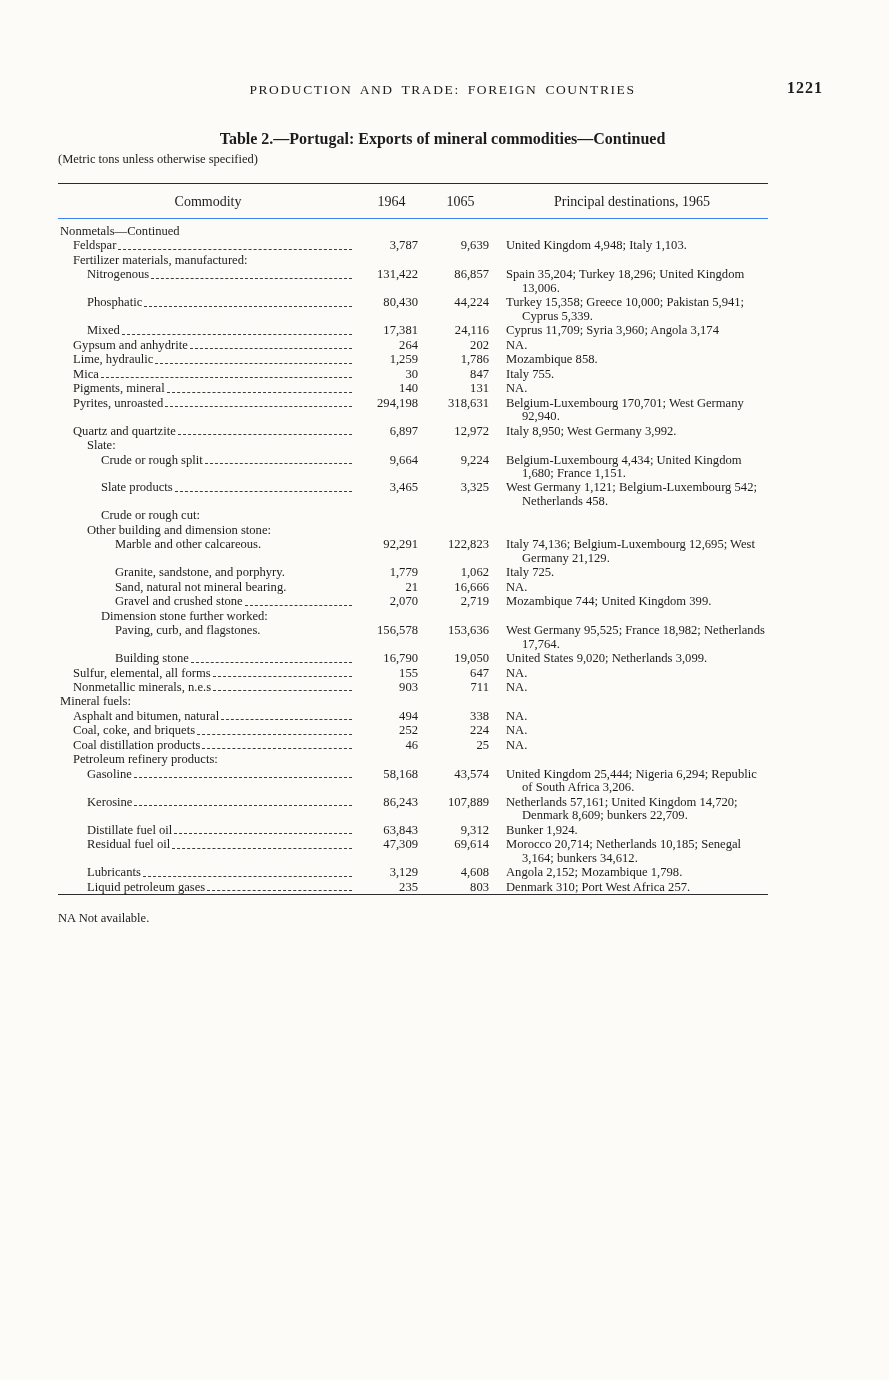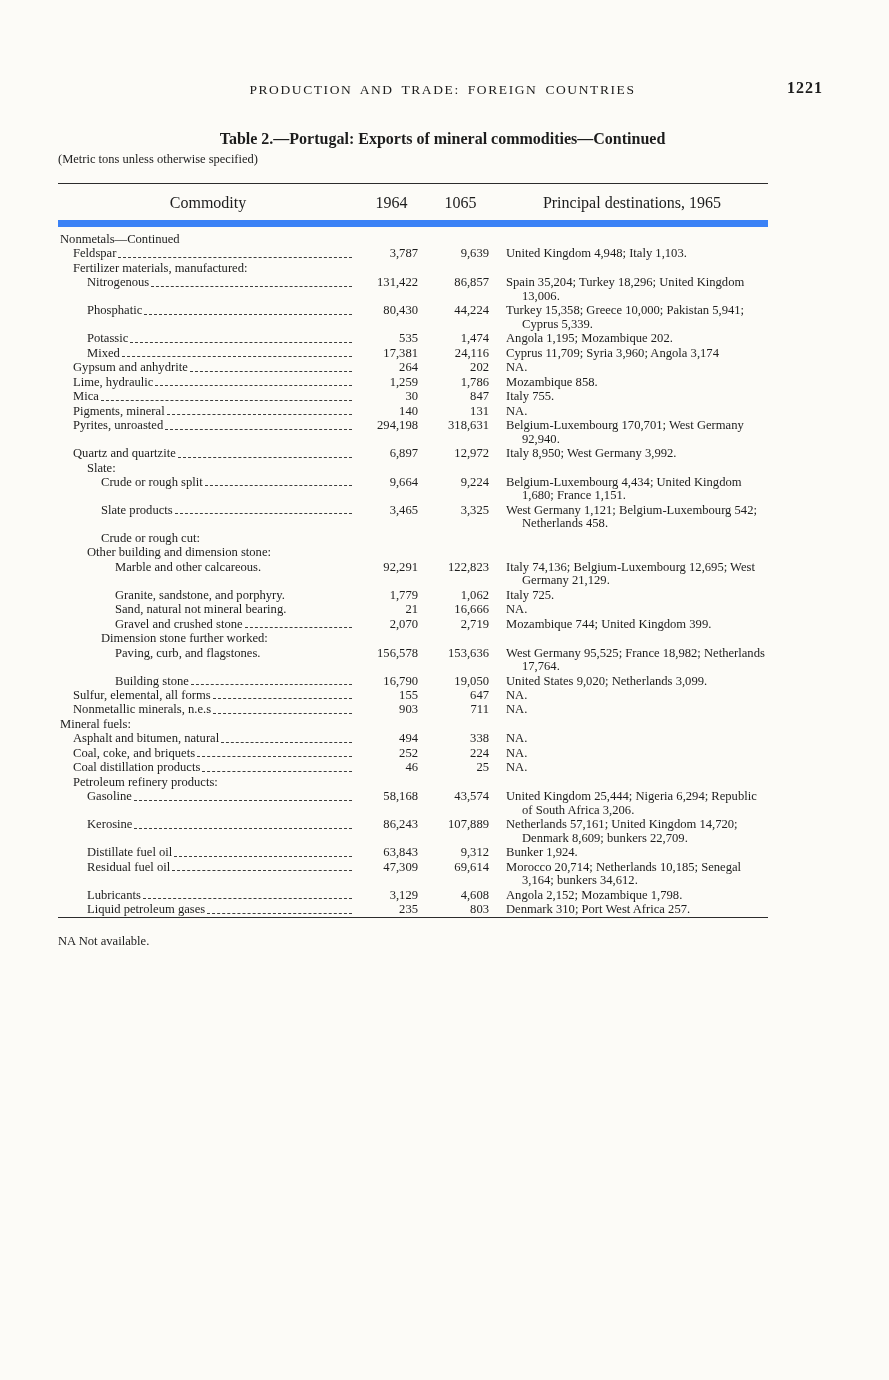--- a/index.html
+++ b/index.html
@@ -54,22 +54,22 @@
     border-bottom: 1.5px solid #2c2c2c;
     font-size: 12.6px;
   }
   col.c-commodity { width: 300px; }
   col.c-1964 { width: 67px; }
   col.c-1965 { width: 71px; }
   col.c-dest { width: 272px; }
 
   thead th {
     font-weight: normal;
-    font-size: 16px;
-    border-bottom: 7px solid #3b82f6;
+    font-size: 14px;
+    border-bottom: 1px solid #3b82f6;
     padding: 10px 2px 8px 2px;
     text-align: center;
     vertical-align: middle;
   }
 
   tbody td {
     vertical-align: top;
     padding: 1px 2px 0 2px;
     line-height: 1.07;
   }
@@ -185,33 +185,20 @@
             </td>
             <td class="num">80,430</td>
             <td class="num">44,224</td>
             <td class="dest">
               <div class="dest-text">Turkey 15,358; Greece 10,000; Pakistan 5,941; Cyprus 5,339.</div>
             </td>
           </tr>
           <tr>
             <td>
               <div class="c-inner ind2">
-                <span class="c-label">Potassic</span>
-                <span class="leader"></span>
-              </div>
-            </td>
-            <td class="num">535</td>
-            <td class="num">1,474</td>
-            <td class="dest">
-              <div class="dest-text">Angola 1,195; Mozambique 202.</div>
-            </td>
-          </tr>
-          <tr>
-            <td>
-              <div class="c-inner ind2">
                 <span class="c-label">Mixed</span>
                 <span class="leader"></span>
               </div>
             </td>
             <td class="num">17,381</td>
             <td class="num">24,116</td>
             <td class="dest">
               <div class="dest-text">Cyprus 11,709; Syria 3,960; Angola 3,174</div>
             </td>
           </tr>

